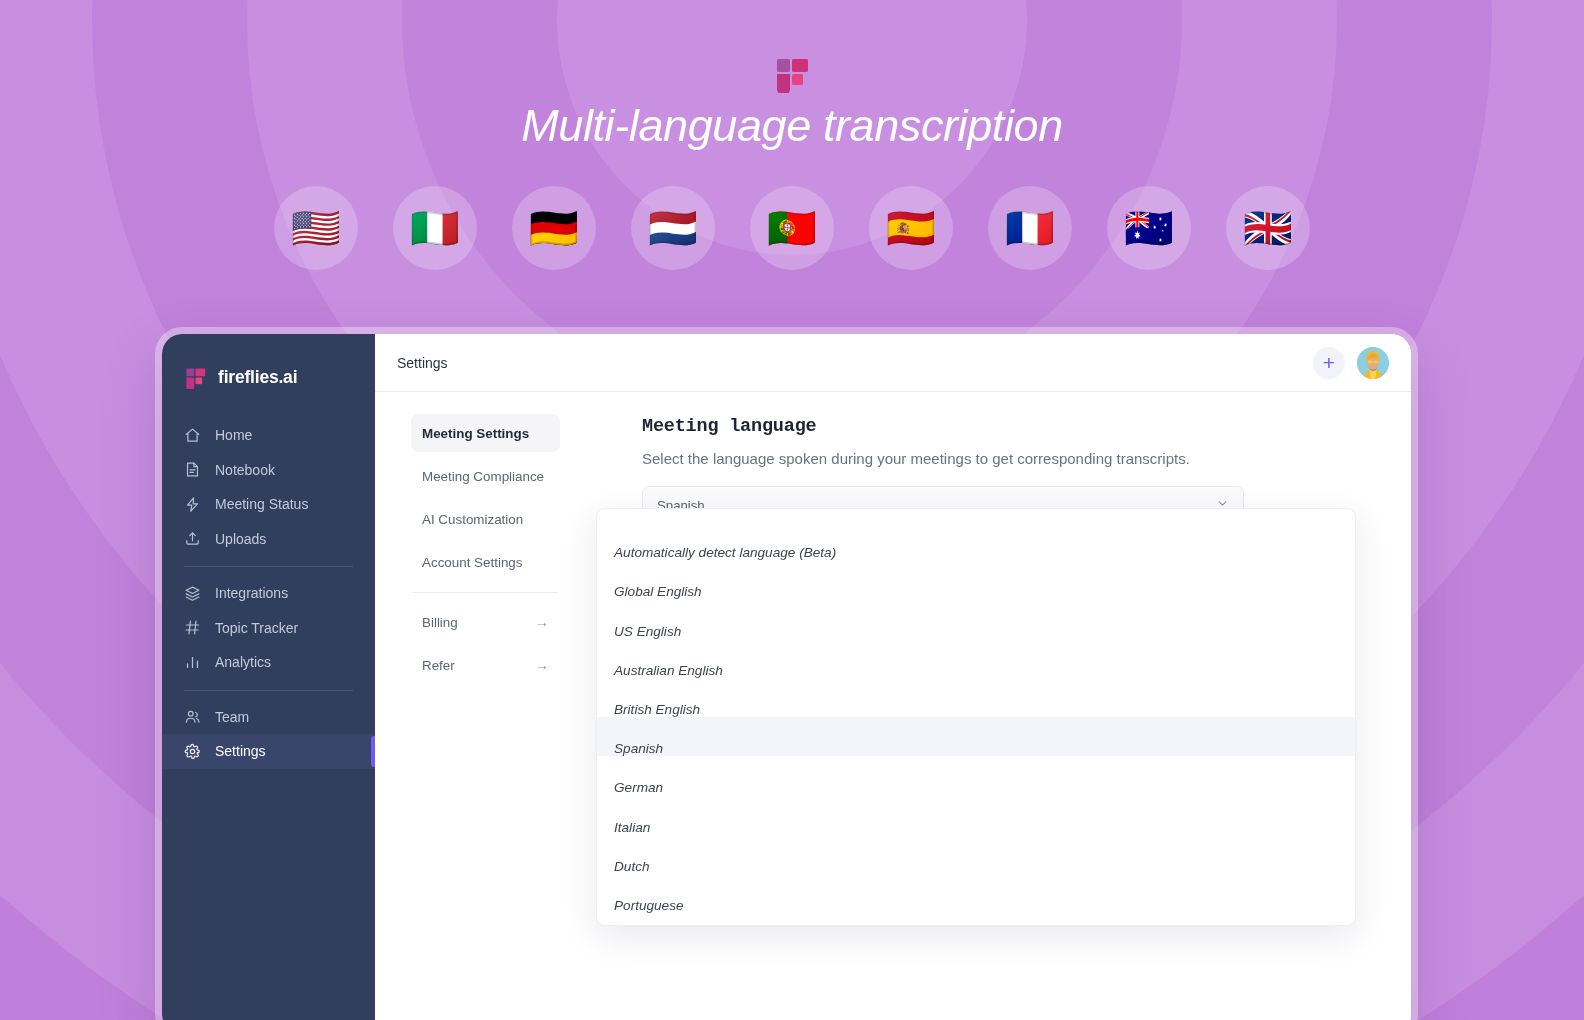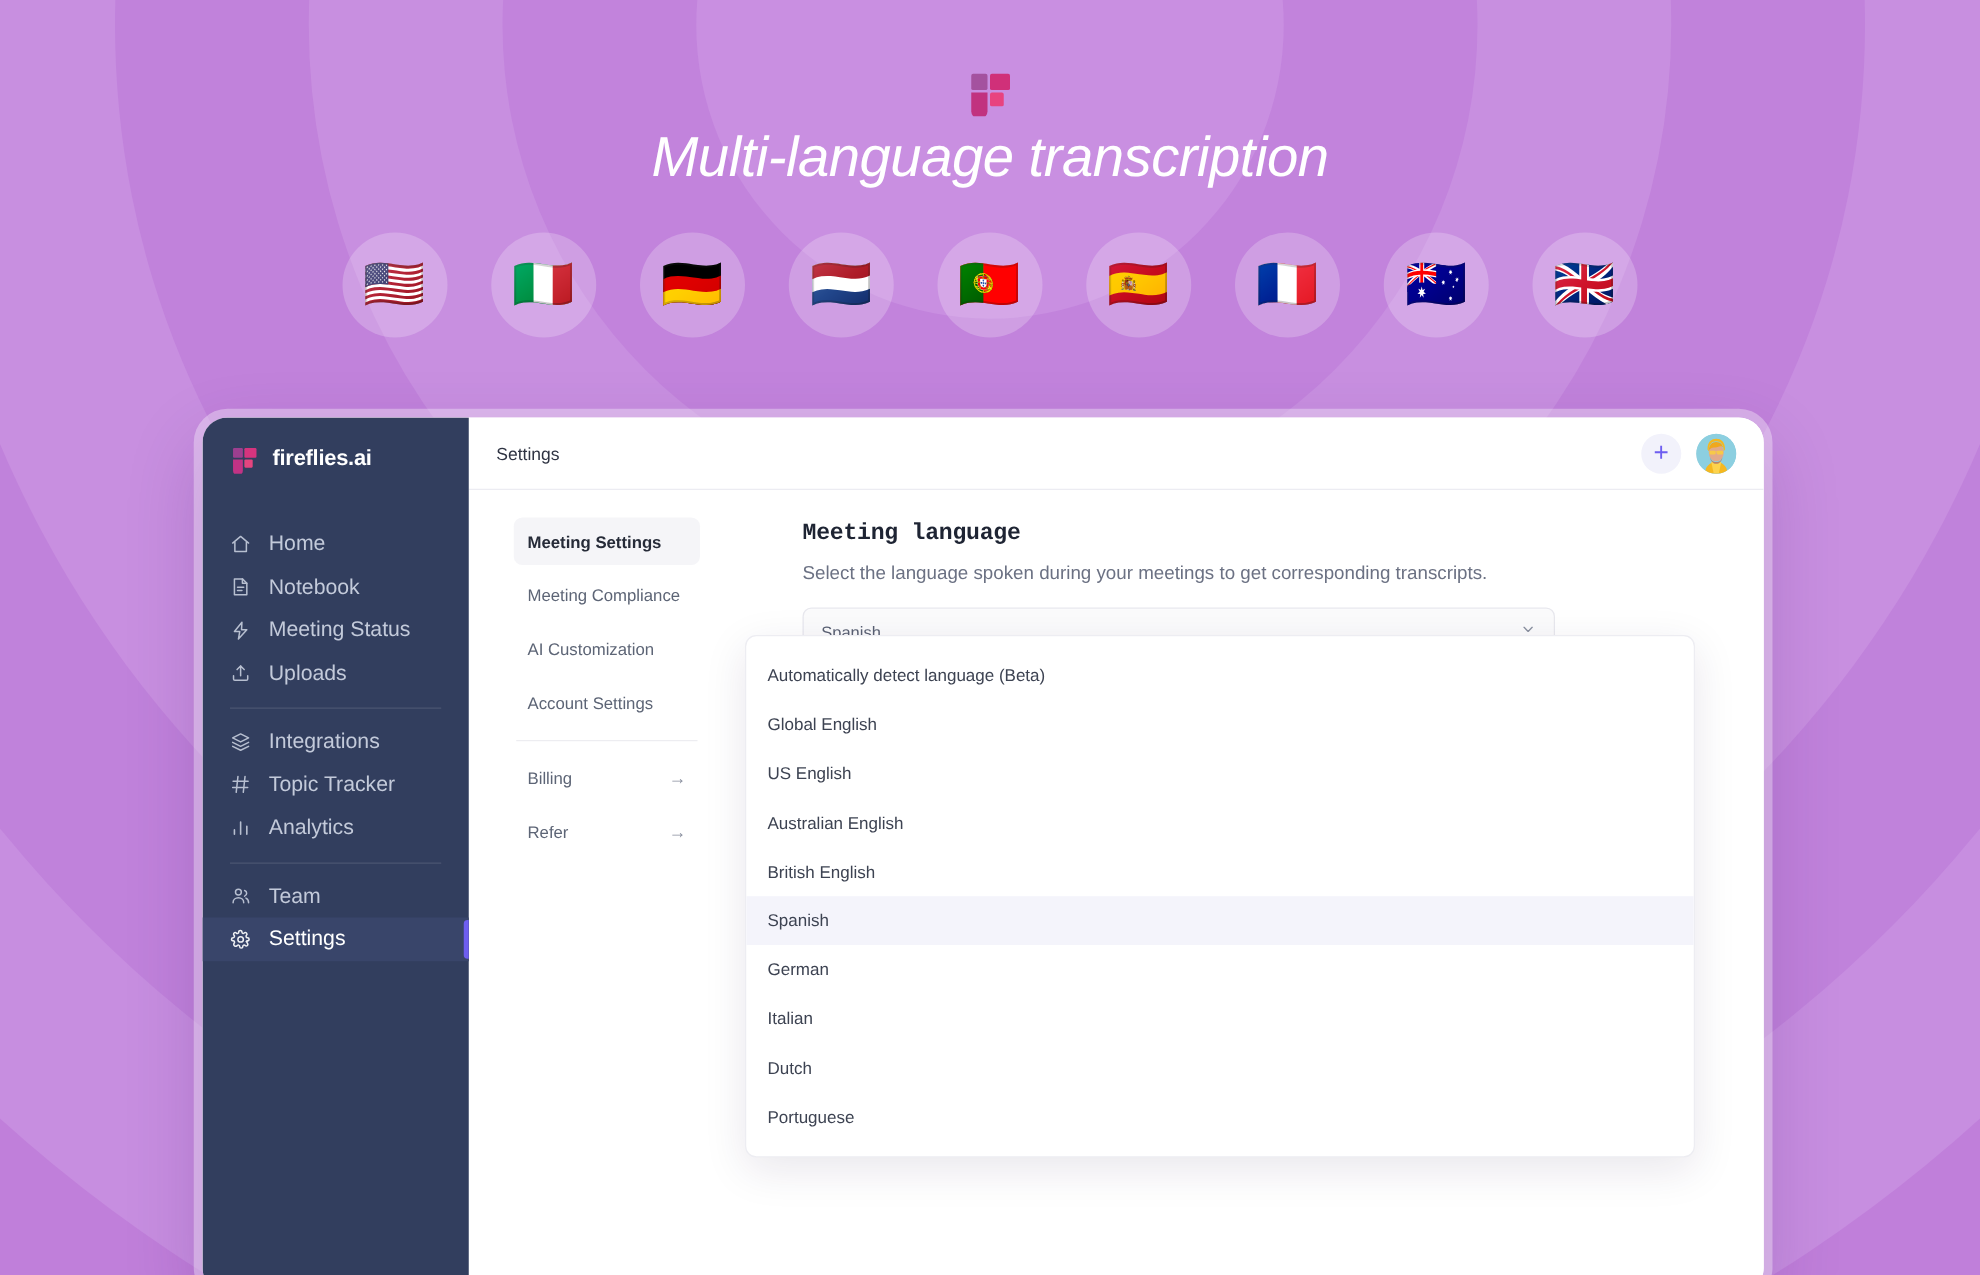--- a/index.html
+++ b/index.html
@@ -56,29 +56,29 @@
   }
 
   
   .sidebar {
     width:213px; flex:0 0 213px;
     background:#323e5e;
     padding-top:22px;
     position:relative;
     color:#c9cfdd;
   }
-  .brand { display:flex; gap:11px; padding:0 22px 0 22px; height:42px; }
+  .brand { display:flex; align-items:center; gap:11px; padding:0 22px 0 22px; height:42px; }
   .brand-mark { width:23px; height:23px; flex:0 0 23px; }
   .brand-name { color:#ffffff; font-size:17.5px; font-weight:600; letter-spacing:-0.2px; }
 
   .nav-group { margin-top:20px; }
   .nav-item {
     display:flex; align-items:center; gap:14px;
     height:34.5px; padding:0 22px;
-    font-size:17px; color:#c3cada;
+    font-size:14px; color:#c3cada;
     position:relative;
     cursor:pointer;
   }
   .nav-item .ico { width:17px; height:17px; flex:0 0 17px; display:block; opacity:.92; }
   .nav-item.active { background:#39456a; color:#ffffff; }
   .nav-item.active::after {
     content:""; position:absolute; right:0; top:2px; bottom:2px; width:4px;
     background:#6e5ef0; border-radius:3px 0 0 3px;
   }
   .nav-sep { height:1px; background:rgba(255,255,255,0.12); margin:10px 22px 9px 22px; }
@@ -137,22 +137,22 @@
     left:16px; top:116px;
     width:760px;
     background:#ffffff;
     border:1px solid #ededf2;
     border-radius:9px;
     box-shadow:0 10px 34px rgba(40,20,70,0.10);
     padding:12px 0 12px 0;
     overflow:hidden;
   }
   .opt {
-    height:39.2px; display:flex; align-items:center;
-    padding:0 17px; font-size:13.6px; color:#3d4352; cursor:pointer;
+    height:39.2px; display:flex; align-items:flex-end;
+    padding:0 17px; font-size:13.6px; color:#3d4352; cursor:pointer;font-style:italic;
   }
   .opt.selected { background:#f4f4fb; }
 </style>
 </head>
 <body>
 
 <div class="bg-wrap">
   <svg width="2600" height="1300" viewBox="0 0 2600 1300" aria-hidden="true">
     <defs>
       <clipPath id="cw">

